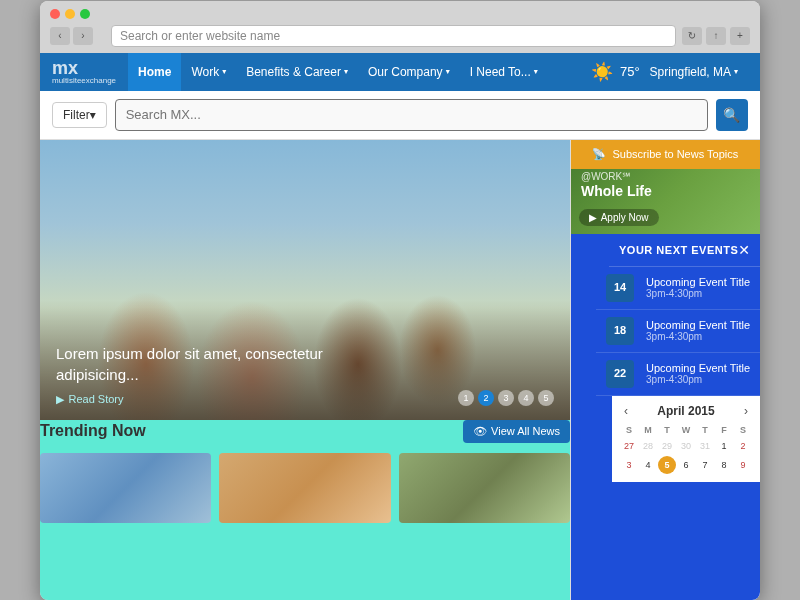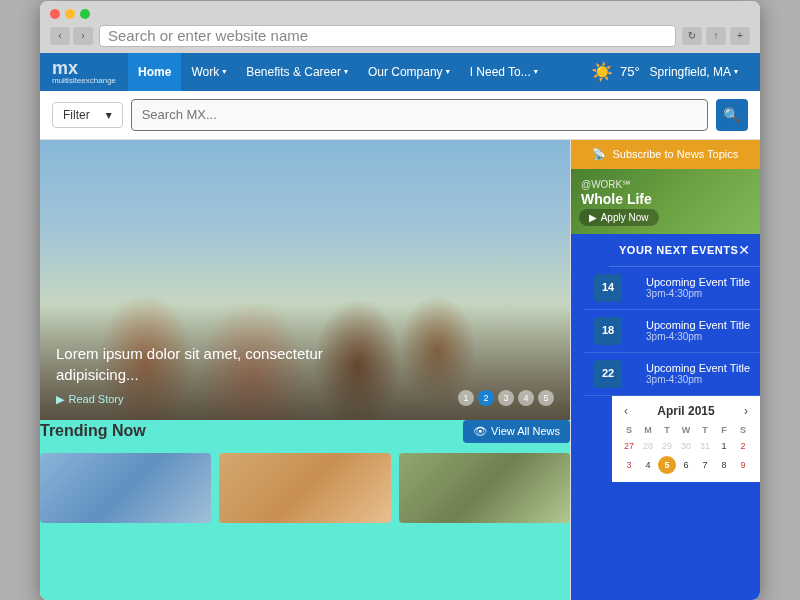--- a/index.html
+++ b/index.html
@@ -51,22 +51,23 @@
     }
     .address-bar {
       flex: 1;
       background: white;
       border-radius: 4px;
       border: 1px solid #bbb;
       height: 22px;
       display: flex;
       align-items: center;
       padding: 0 8px;
-      font-size: 15px;
+      font-size: 12px;
       color: #888;
+      margin-left: 12px;
     }
     .browser-actions { display: flex; gap: 4px; }
     .browser-action-btn {
       background: #c0c0c0;
       border: none;
       border-radius: 3px;
       width: 20px;
       height: 18px;
       cursor: pointer;
       font-size: 10px;
@@ -133,21 +134,21 @@
     .filter-btn {
       background: white;
       border: 1px solid #ccc;
       border-radius: 4px;
       padding: 5px 10px;
       font-size: 12px;
       color: #333;
       cursor: pointer;
       display: flex;
       align-items: center;
-      gap: 16px;
+      gap: 0;
     }
     .search-input-wrap {
       flex: 1;
       border: 1px solid #737373;
       border-radius: 4px;
       display: flex;
       align-items: center;
       padding: 0 10px;
       height: 32px;
       background: #f9f9f9;
@@ -347,21 +348,21 @@
 
     
     .whole-life-banner {
       position: relative;
       height: 65px;
       background: linear-gradient(135deg, #4a8030 0%, #6aa040 50%, #80b858 100%);
       overflow: hidden;
     }
     .wl-text {
       position: absolute;
-      top: 8px;
+      top: 0;
       left: 10px;
       color: white;
     }
     .wl-sm { font-size: 10px; opacity: 0.8; }
     .wl-title { font-size: 14px; font-weight: bold; }
     .apply-btn {
       position: absolute;
       bottom: 8px;
       left: 8px;
       background: rgba(0,0,0,0.3);
@@ -401,21 +402,21 @@
     .events-close {
       color: white;
       font-size: 14px;
       cursor: pointer;
       background: none;
       border: none;
     }
     .event-item {
       display: flex;
       align-items: center;
-      gap: 24px;
+      gap: 12px;
       padding: 7px 10px;
       border-bottom: 1px solid rgba(255,255,255,0.15);
     }
     .event-date-box {
       background: #1a5fa0;
       border-radius: 4px;
       width: 28px;
       height: 28px;
       display: flex;
       flex-direction: column;

